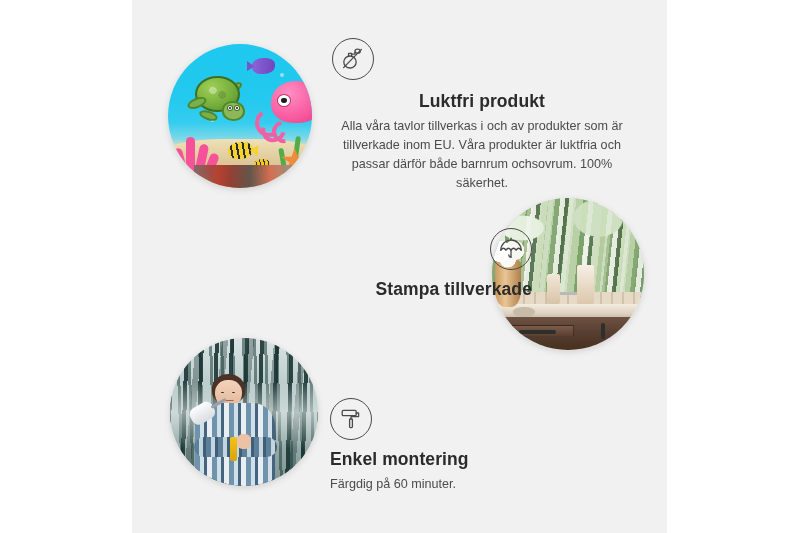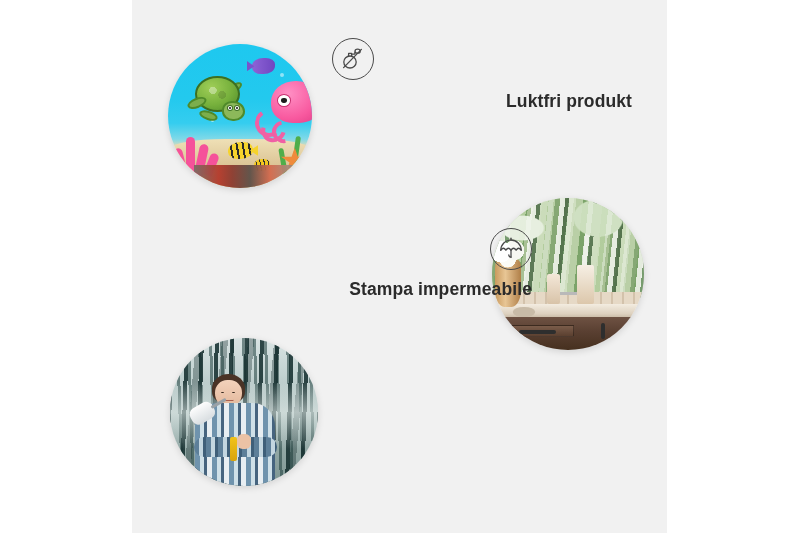--- a/index.html
+++ b/index.html
@@ -319,21 +319,21 @@
     line-height: 1.25;
   }
   .f-desc {
     font-size: 12.6px;
     color: #4b4b4b;
     line-height: 1.52;
     margin-top: 4px;
   }
 
   
-  #feature-odourless { left: 200px; top: 38px; width: 300px; text-align: right; }
+  #feature-odourless { left: 200px; top: 38px; width: 300px; text-align: center; }
   #feature-odourless .icon-circle { margin-bottom: 11px; }
 
   
   #feature-waterproof { left: 70px; top: 228px; width: 330px; text-align: right; }
   #feature-waterproof .icon-wrap { display:flex; justify-content:flex-end; margin-bottom: 9px; }
 
   
   #feature-easy { left: 198px; top: 398px; width: 280px; text-align: left; }
   #feature-easy .icon-circle { margin-bottom: 9px; }
 </style>
@@ -388,20 +388,21 @@
       <div class="icon-circle">
         <svg width="26" height="26" viewBox="0 0 26 26" fill="none" stroke="#4a4a4a" stroke-width="1.3" stroke-linecap="round" stroke-linejoin="round">
           <ellipse cx="10" cy="16" rx="6.2" ry="6"></ellipse>
           <path d="M8.6 10.2 V7.4 h3 v2.8"></path>
           <path d="M11.6 8.2 h3.3 v-2.1"></path>
           <ellipse cx="17.6" cy="5.2" rx="2.6" ry="2"></ellipse>
           <line x1="3.6" y1="21.6" x2="21.4" y2="3.4"></line>
         </svg>
       </div>
       <div class="f-title">Luktfri produkt</div>
+      <div class="f-desc">Alla våra tavlor tillverkas i och av produkter som är tillverkade inom EU. Våra produkter är luktfria och passar därför både barnrum ochsovrum. 100% säkerhet.</div>
     </div>
 
     <div class="circle-img" id="img-bath">
       <div class="circle-inner">
         <div class="bath-wall"></div>
         <div class="bath-splash"></div>
         <div class="bath-counter"></div>
         <div class="bath-cabinet">
           <div class="bath-drawer"></div>
           <div class="bath-handle h1"></div>
@@ -421,21 +422,21 @@
         <div class="icon-circle">
           <svg width="26" height="26" viewBox="0 0 26 26" fill="none" stroke="#4a4a4a" stroke-width="1.3" stroke-linecap="round" stroke-linejoin="round">
             <path d="M2.8 14.2 a10.2 10.2 0 0 1 20.4 0"></path>
             <path d="M2.8 14.2 c1.7-2.6 3.4-2.6 5.1 0 c1.7-2.6 3.4-2.6 5.1 0 c1.7-2.6 3.4-2.6 5.1 0 c1.7-2.6 3.4-2.6 5.1 0"></path>
             <line x1="13" y1="14.2" x2="13" y2="21.2"></line>
             <path d="M13 21.2 a2.2 2.2 0 0 1-2.2-2.2"></path>
             <line x1="13" y1="4" x2="13" y2="2.2"></line>
           </svg>
         </div>
       </div>
-      <div class="f-title">Stampa impermeabile</div>
+      <div class="f-title">Stampa tillverkade</div>
     </div>
 
     <div class="circle-img" id="img-woman">
       <div class="circle-inner">
         <div class="forest-bg"></div>
         <div class="trees"></div>
         <div class="mist"></div>
         <div class="woman">
           <div class="w-hair"></div>
           <div class="w-face">
@@ -449,15 +450,26 @@
           <div class="roller">
             <div class="roller-sleeve"></div>
             <div class="roller-bar"></div>
           </div>
           <div class="tool"></div>
           <div class="w-hand"></div>
         </div>
       </div>
     </div>
 
+    <div class="feature" id="feature-easy">
+      <div class="icon-circle">
+        <svg width="26" height="26" viewBox="0 0 26 26" fill="none" stroke="#4a4a4a" stroke-width="1.3" stroke-linecap="round" stroke-linejoin="round">
+          <rect x="4.2" y="4.4" width="14" height="5.2" rx="1.2"></rect>
+          <path d="M18.2 7 h2.4 v3.6 h-7.6 v2.2"></path>
+          <rect x="11.6" y="13" width="2.8" height="8.6" rx="0.8"></rect>
+        </svg>
+      </div>
+      <div class="f-title">Enkel montering</div>
+      <div class="f-desc">Färgdig på 60 minuter.</div>
+    </div>
 
   </div>
 </div>
 
 </body></html>

